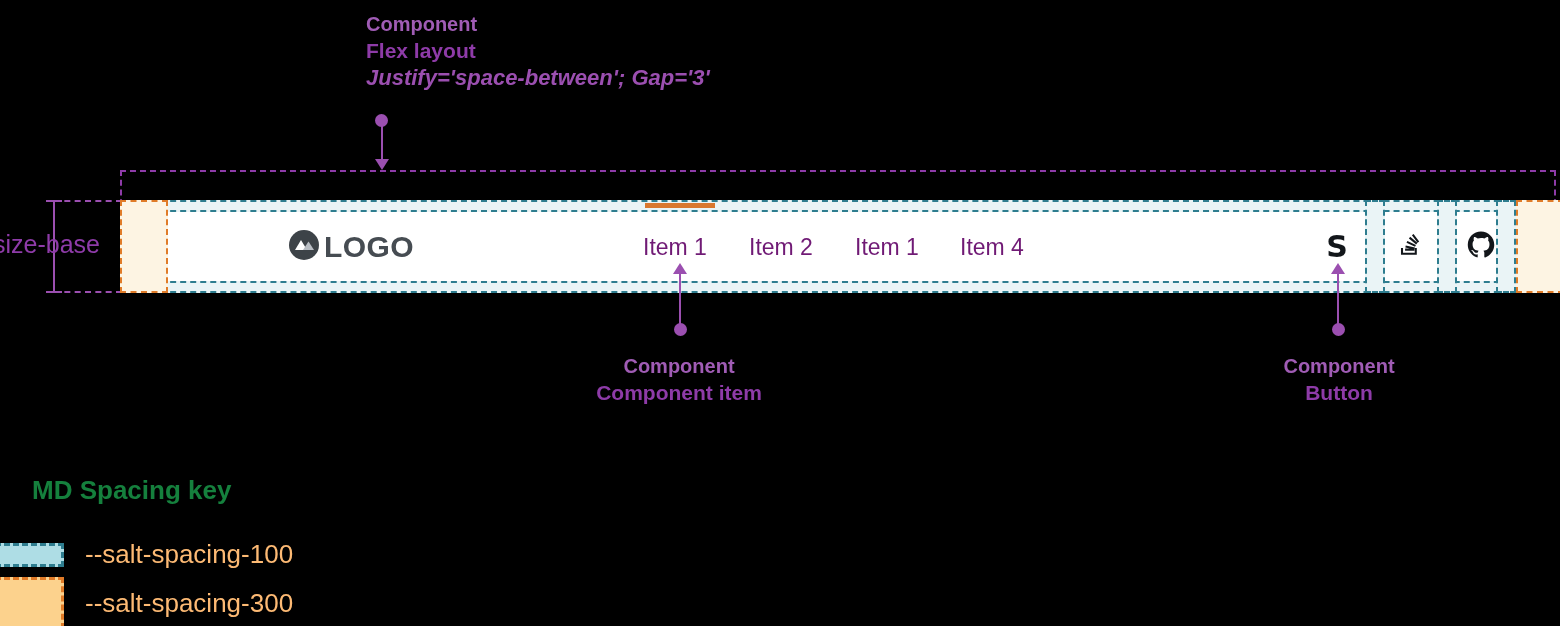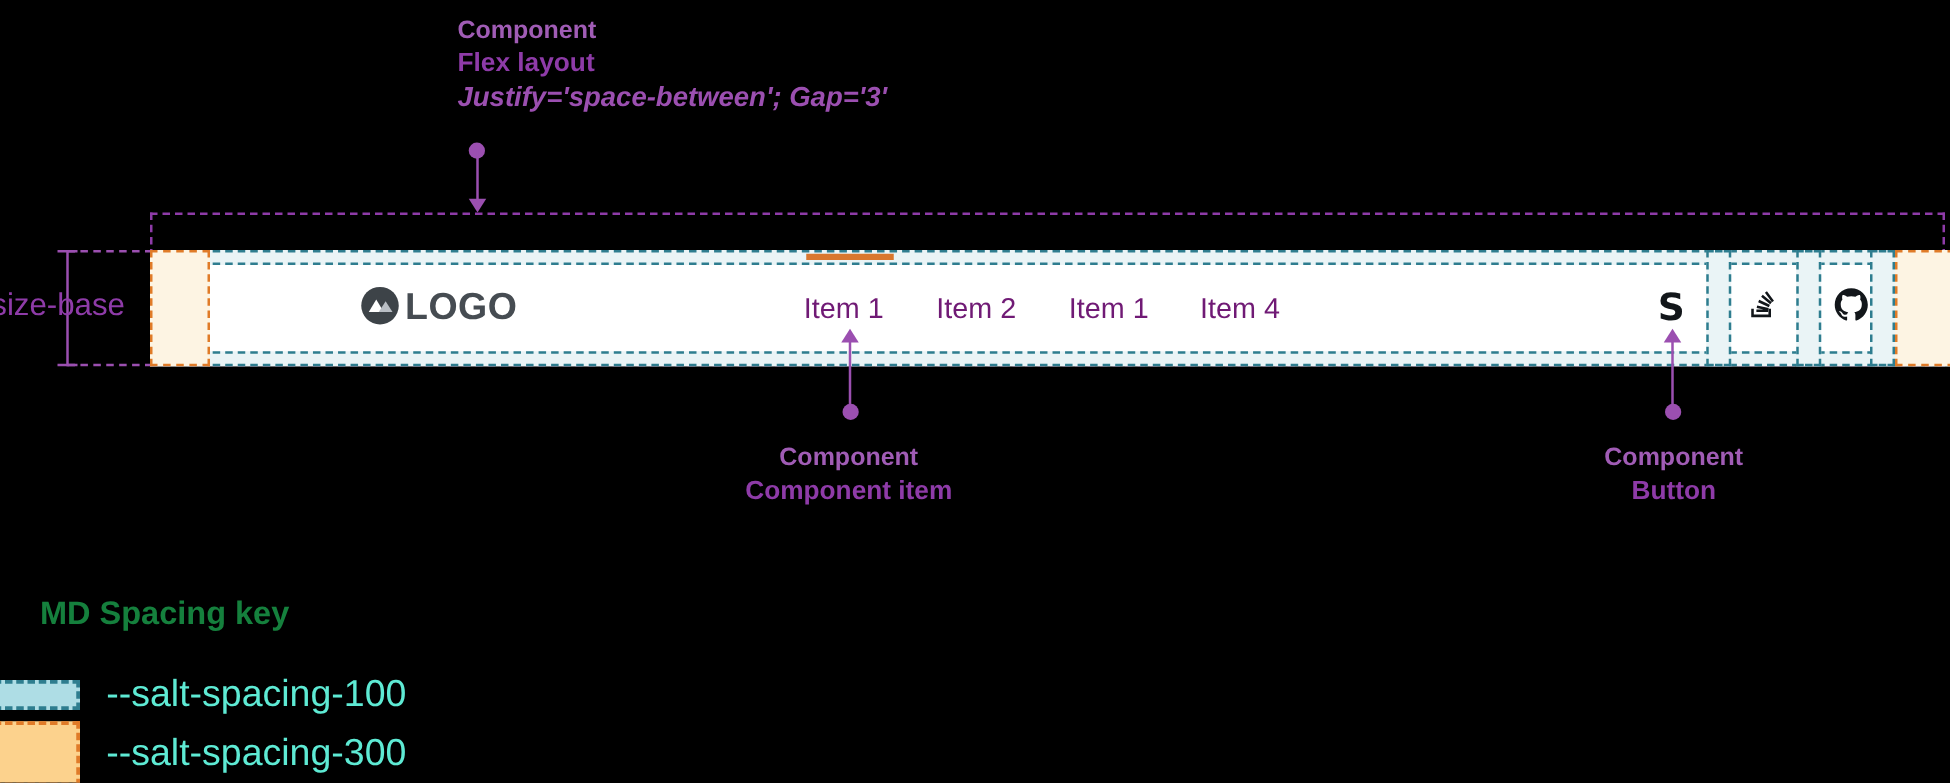--- a/index.html
+++ b/index.html
@@ -238,22 +238,22 @@
     background: #aedde5;
     border: 3px dashed #2e7d8f;
   }
   .key-swatch.s300 {
     width: 69px;
     height: 52px;
     background: #fcd28d;
     border: 3px dashed #e07b28;
   }
   .key-label {
-    font-size: 30px;
-    color: #5eead4;
+    font-size: 26px;
+    color: #fdba74;
     margin-left: 21px;
     white-space: nowrap;
   }
 </style>
 </head>
 <body>
 
 <div class="annot" id="annot-flex" style="left:366px; top:12px;">
   <div class="kicker">Component</div>
   <div class="title">Flex layout</div>

